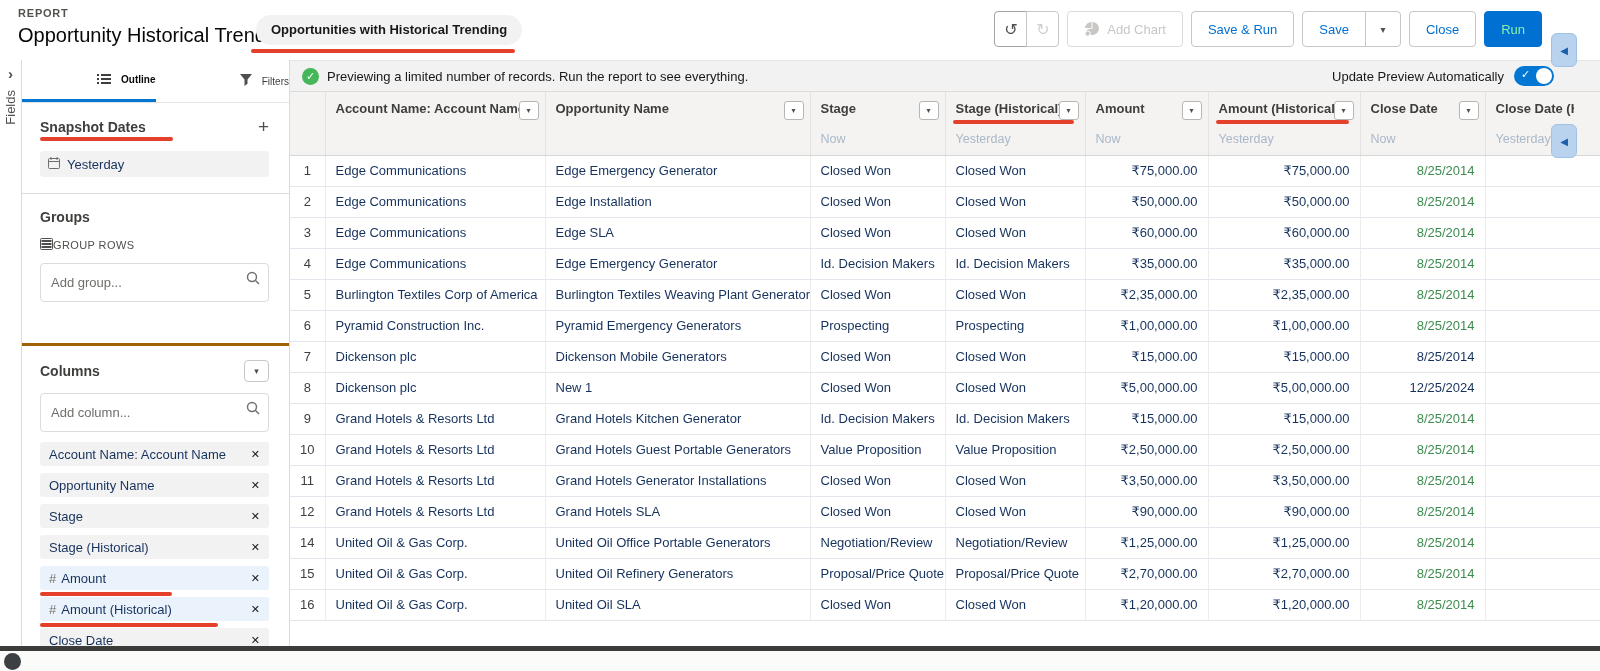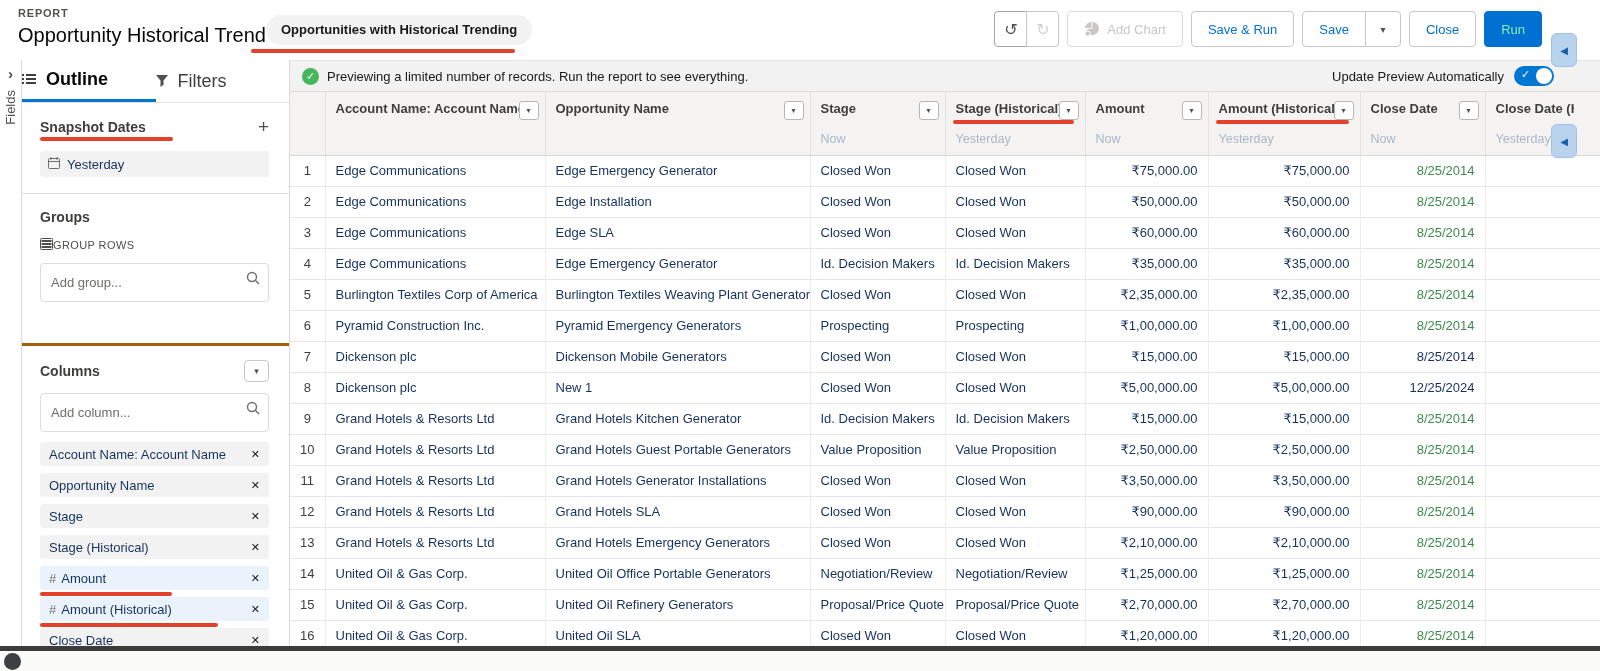--- a/index.html
+++ b/index.html
@@ -7,21 +7,21 @@
     font-family:"Liberation Sans","DejaVu Sans",sans-serif; }
   body { position:relative; color:#181818; }
 
   
   .topbar { position:absolute; left:0; top:0; width:1600px; height:60px; background:#fff; }
   .eyebrow { position:absolute; left:18px; top:7px; font-size:11px; font-weight:bold;
     letter-spacing:.8px; color:#54524e; }
   .title-row { position:absolute; left:18px; top:24px; display:flex; align-items:center; }
   .report-title { font-size:20px; color:#080707; }
   .edit-pencil { margin-left:10px; font-size:15px; color:#706e6b; cursor:pointer; }
-  .type-pill { position:absolute; left:266px; top:15px; height:30px; line-height:30px;
+  .type-pill { position:absolute; left:256px; top:15px; height:30px; line-height:30px;
     padding:0 15px; background:#f3f2f2; border-radius:15px; font-size:13px; font-weight:bold; color:#181818; }
   .pill-annot { position:absolute; left:251px; top:49px; width:264px; height:4px;
     background:#e5402c; border-radius:2px; }
 
   .toolbar { position:absolute; right:58px; top:11px; display:flex; align-items:center; gap:8px; }
   .btn { height:36px; border:1px solid #c9c7c5; border-radius:4px; background:#fff;
     color:#0070d2; font-size:13px; padding:0 16px; display:flex; align-items:center;
     justify-content:center; cursor:pointer; white-space:nowrap; }
   .btn.primary { background:#0070d2; border-color:#0070d2; color:#86efac; }
   .btn.disabled { color:#c9c7c5; border-color:#dddbda; cursor:default; }
@@ -39,22 +39,22 @@
   .rail { position:absolute; left:0; top:60px; width:22px; height:586px; background:#fff;
     border-right:1px solid #dddbda; display:flex; flex-direction:column; align-items:center; }
   .rail-chevron { margin-top:5px; font-size:15px; font-weight:bold; color:#514f4d; cursor:pointer; }
   .rail-label { margin-top:8px; writing-mode:vertical-rl; transform:rotate(180deg);
     font-size:13px; color:#514f4d; }
 
   
   .sidebar { position:absolute; left:22px; top:60px; width:268px; height:586px;
     background:#fff; border-right:1px solid #dddbda; }
   .side-tabs { display:flex; height:43px; border-bottom:1px solid #e5e3e1; }
-  .side-tab { flex:1; display:flex; align-items:center; justify-content:flex-start; gap:10px;
-    font-size:18px; color:#3e3e3c; cursor:pointer; position:relative; }
+  .side-tab { flex:1; display:flex; align-items:center; justify-content:flex-end; gap:10px;
+    font-size:10px; color:#3e3e3c; cursor:pointer; position:relative; }
   .side-tab.active { font-weight:bold; color:#080707; border-bottom:3px solid #0176d3; }
   .section { padding:14px 20px 0 18px; }
   .sec-snap { height:90px; }
   .sec-groups { height:150px; border-top:1px solid #dddbda; }
   .sec-cols { border-top:3px solid #a16207; }
   .sec-head { display:flex; align-items:center; justify-content:space-between; }
   .sec-title { font-size:14px; font-weight:bold; color:#3e3e3c; position:relative; display:inline-block; }
   .red-line { position:absolute; left:0; bottom:-6px; height:4px; background:#e5402c; border-radius:2px; }
   .plus { font-size:19px; color:#514f4d; cursor:pointer; line-height:1; }
   .chip { margin-top:15px; height:26px; background:#f3f2f2; border-radius:4px;
@@ -477,31 +477,20 @@
           <td class="c1">Grand Hotels &amp; Resorts Ltd</td>
           <td class="c2">Grand Hotels SLA</td>
           <td class="c3">Closed Won</td>
           <td class="c4">Closed Won</td>
           <td class="c5 r">₹90,000.00</td>
           <td class="c6 r">₹90,000.00</td>
           <td class="c7 r date-green">8/25/2014</td>
           <td class="c8 r"></td>
         </tr>
         <tr>
-          <td class="c0">13</td>
-          <td class="c1">Grand Hotels &amp; Resorts Ltd</td>
-          <td class="c2">Grand Hotels Emergency Generators</td>
-          <td class="c3">Closed Won</td>
-          <td class="c4">Closed Won</td>
-          <td class="c5 r">₹2,10,000.00</td>
-          <td class="c6 r">₹2,10,000.00</td>
-          <td class="c7 r date-green">8/25/2014</td>
-          <td class="c8 r"></td>
-        </tr>
-        <tr>
           <td class="c0">14</td>
           <td class="c1">United Oil &amp; Gas Corp.</td>
           <td class="c2">United Oil Office Portable Generators</td>
           <td class="c3">Negotiation/Review</td>
           <td class="c4">Negotiation/Review</td>
           <td class="c5 r">₹1,25,000.00</td>
           <td class="c6 r">₹1,25,000.00</td>
           <td class="c7 r date-green">8/25/2014</td>
           <td class="c8 r"></td>
         </tr>

